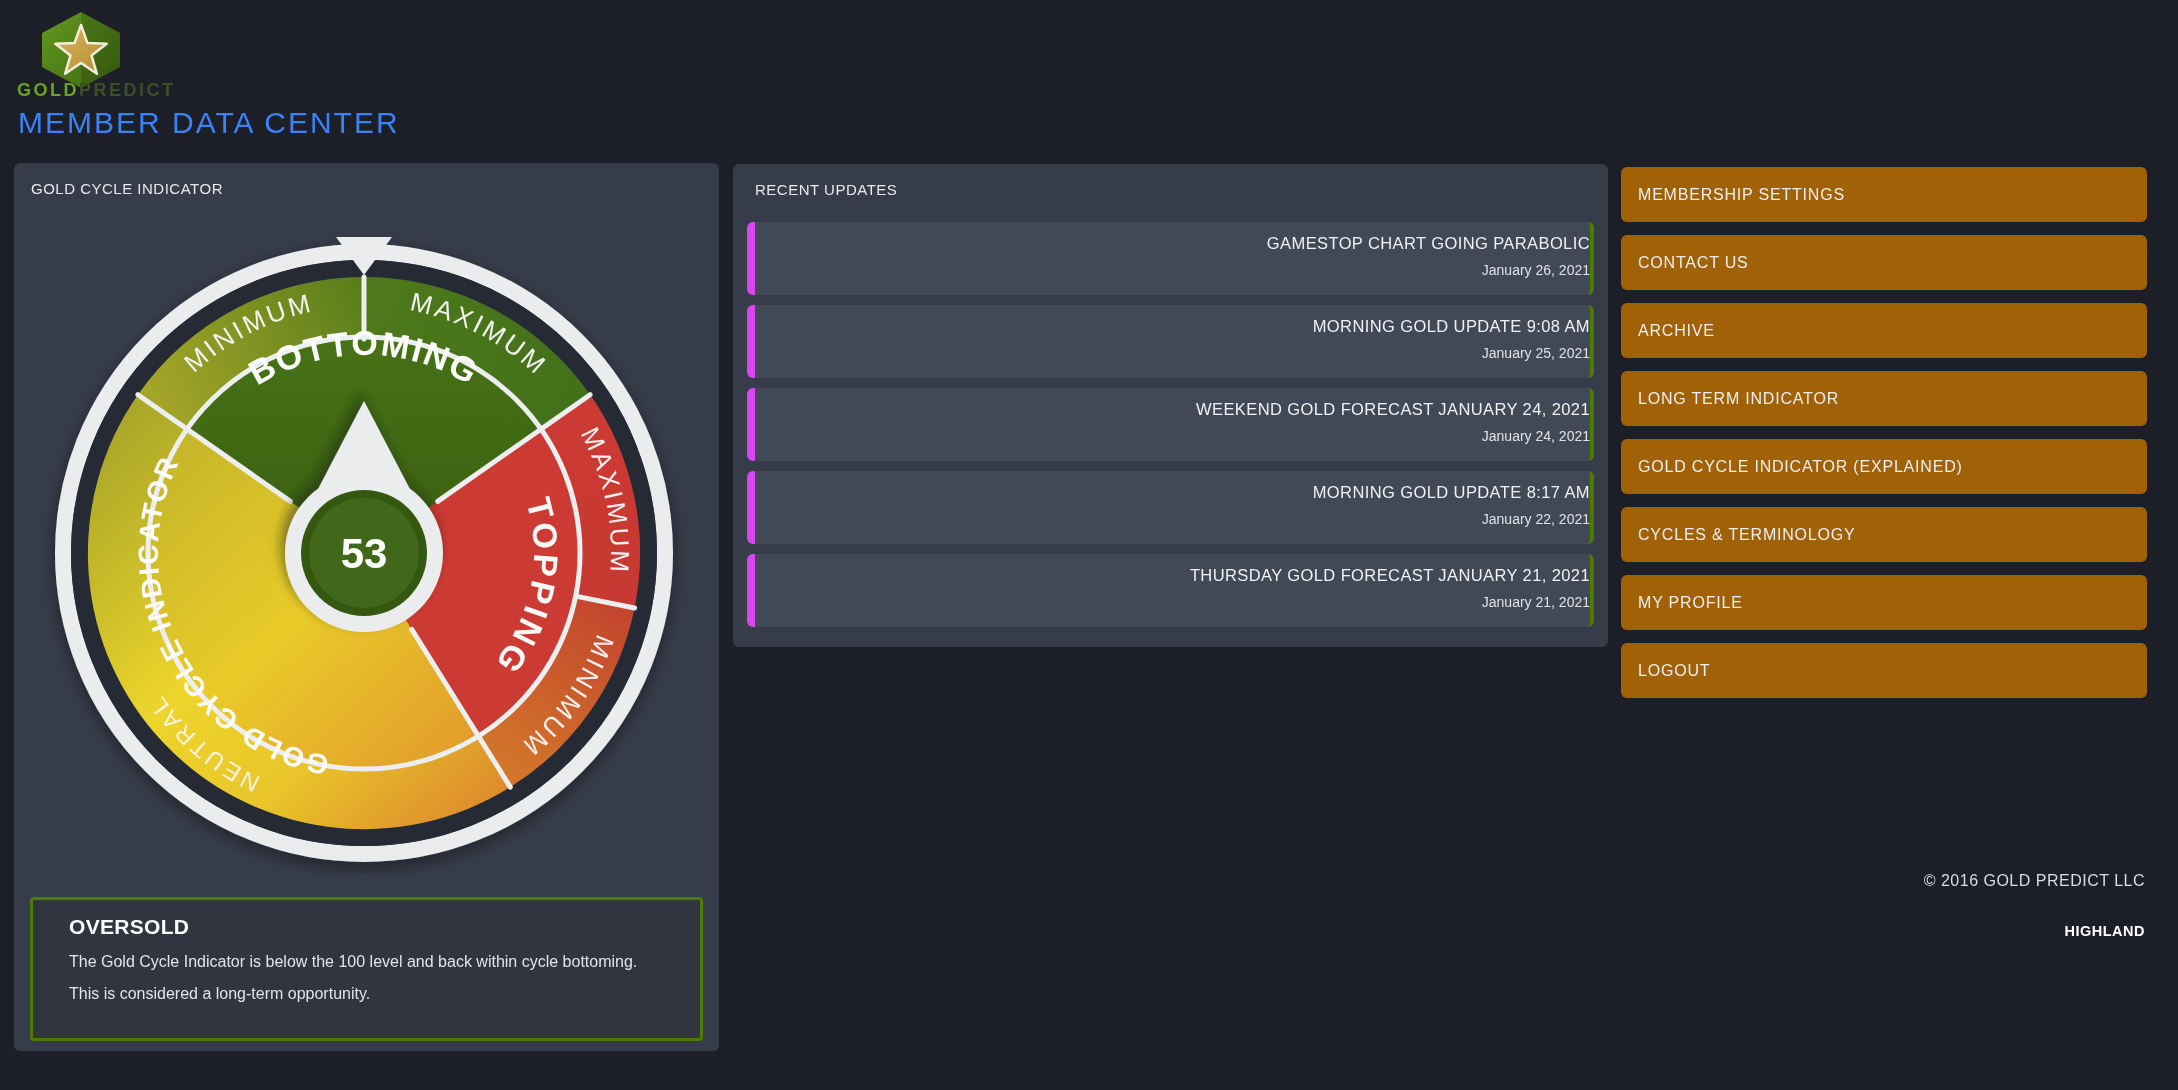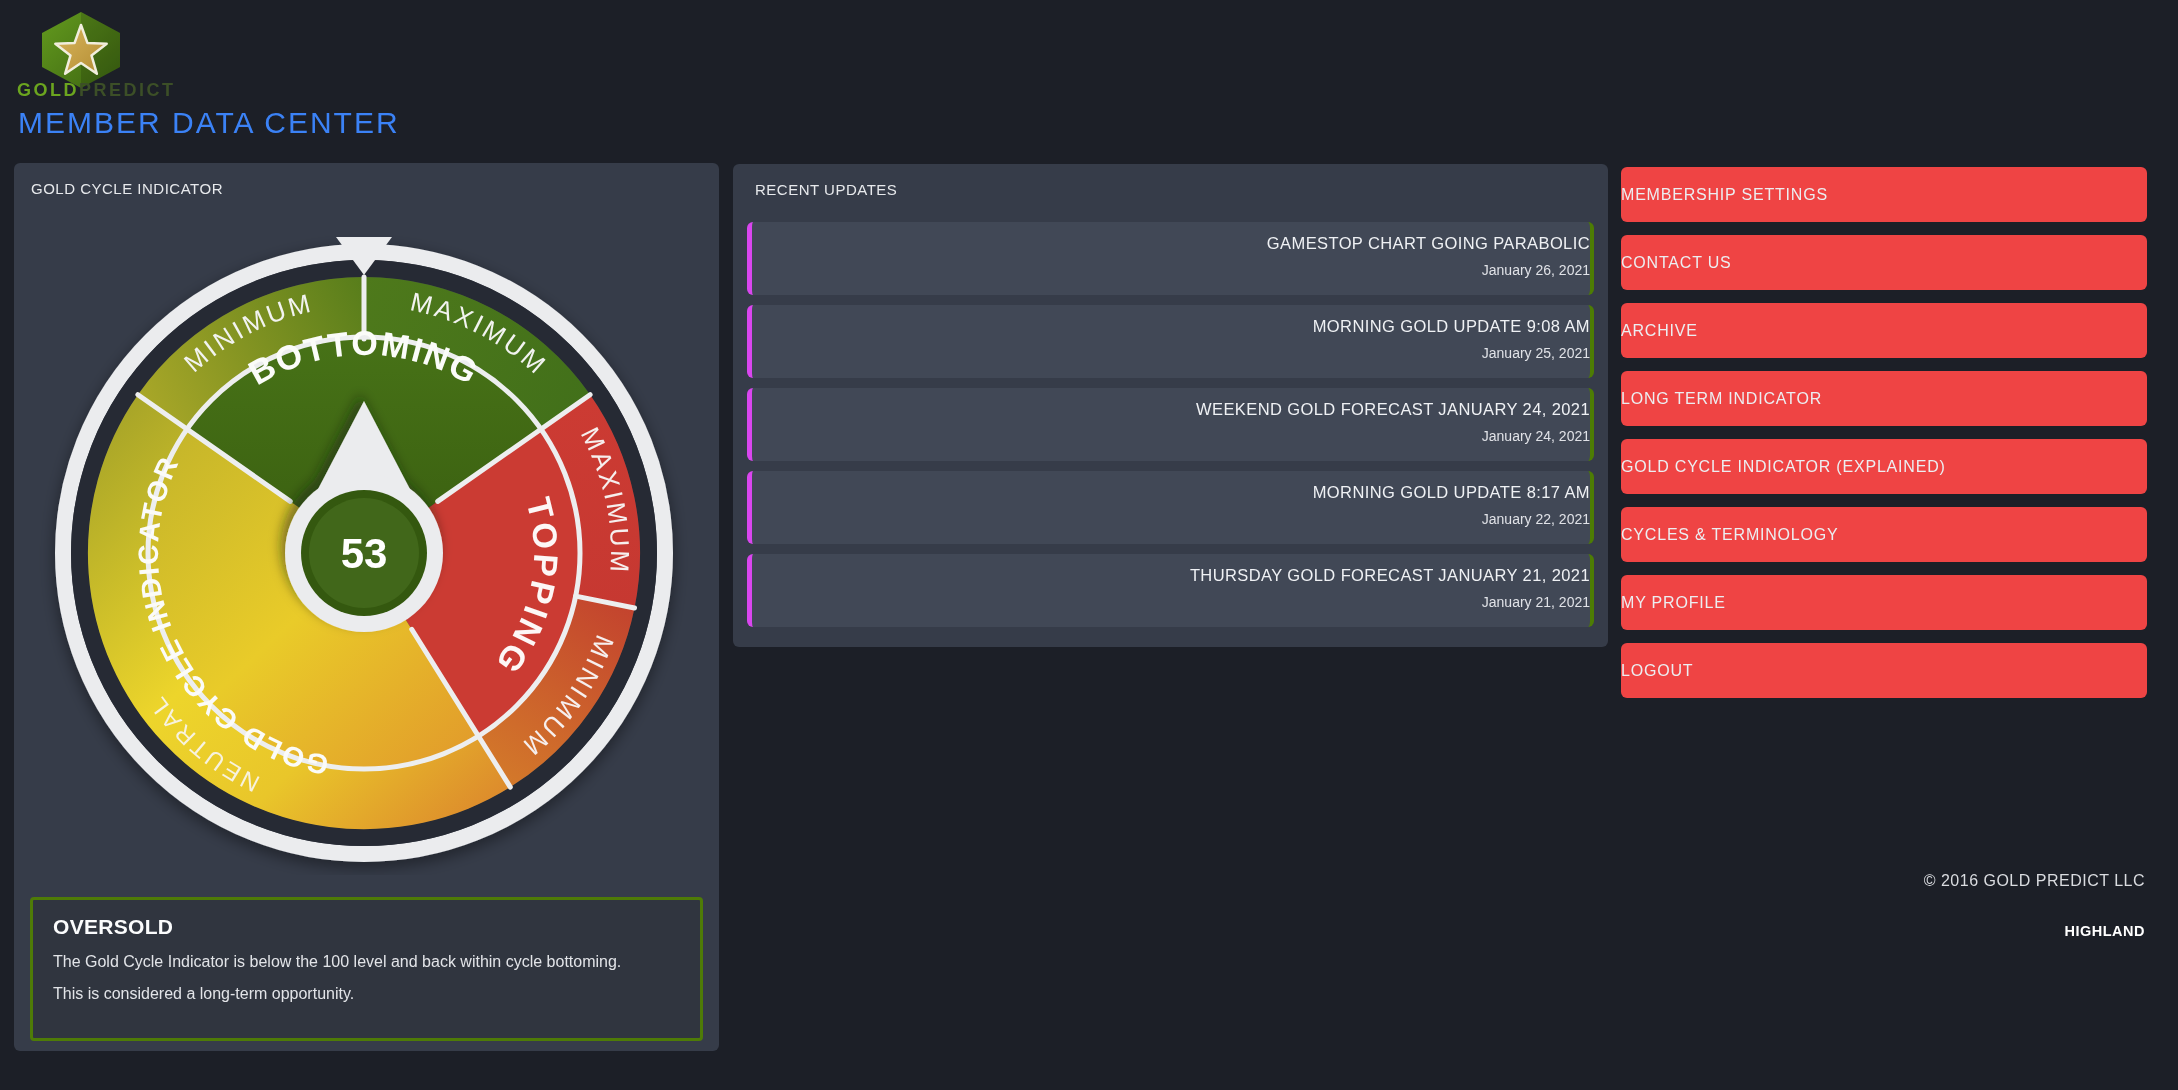--- a/index.html
+++ b/index.html
@@ -17,34 +17,34 @@
     letter-spacing:2px;color:#3b82f6;}
   
   .panel{position:absolute;background:#363c49;border-radius:6px;}
   .left-panel{left:14px;top:163px;width:705px;height:888px;}
   .mid-panel{left:733px;top:164px;width:875px;height:483px;text-align:right;}
   .panel-title{position:absolute;top:17px;left:17px;font-size:15px;letter-spacing:.5px;color:#e7e9ec;z-index:3;}
   .mid-panel .panel-title{left:22px;}
   .gauge-svg{position:absolute;left:0;top:0;}
   
   .status-box{position:absolute;left:16px;top:734px;width:673px;height:144px;box-sizing:border-box;
-    background:#30353f;border:3px solid #4e7b07;border-radius:4px;padding:15px 20px;}
+    background:#30353f;border:3px solid #4e7b07;border-radius:4px;padding:15px 36px;}
   .status-title{font-size:21px;font-weight:700;color:#fbfcfd;letter-spacing:.3px;}
   .status-line{font-size:16px;color:#e2e4e8;margin:14px 0 0 0;}
   
   .cards{position:absolute;top:58px;left:14px;right:14px;}
   .card{box-sizing:border-box;height:73px;margin-bottom:10px;background:#414856;
-    border-left:5px solid #d946ef;border-right:4px solid #4d7c04;border-radius:6px;
+    border-left:8px solid #d946ef;border-right:4px solid #4d7c04;border-radius:6px;
     padding:12px 0 0 22px;cursor:pointer;}
   .card-title{font-size:16.5px;color:#eff1f4;letter-spacing:.4px;}
   .card-date{font-size:14px;color:#e0e2e7;margin-top:9px;}
   
   .menu{position:absolute;left:1621px;top:167px;width:526px;}
-  .menu-item{height:55px;background:#ef4444;border-radius:6px;display:flex;align-items:center;
-    padding-left:0;font-size:16px;letter-spacing:.8px;color:#eceef1;margin-bottom:13px;cursor:pointer;}
+  .menu-item{height:55px;background:#a16207;border-radius:6px;display:flex;align-items:center;
+    padding-left:17px;font-size:16px;letter-spacing:.8px;color:#eceef1;margin-bottom:13px;cursor:pointer;}
   
   .footer{position:absolute;right:33px;top:872px;text-align:right;}
   .copyright{font-size:16px;color:#dadce0;letter-spacing:.5px;text-align:center;}
   .signature{margin-top:33px;font-size:14.5px;font-weight:700;color:#ffffff;letter-spacing:.5px;}
 </style>
 </head>
 <body>
 
 <svg class="logo-svg" width="90" height="82" viewBox="0 0 90 82">
   <defs>

